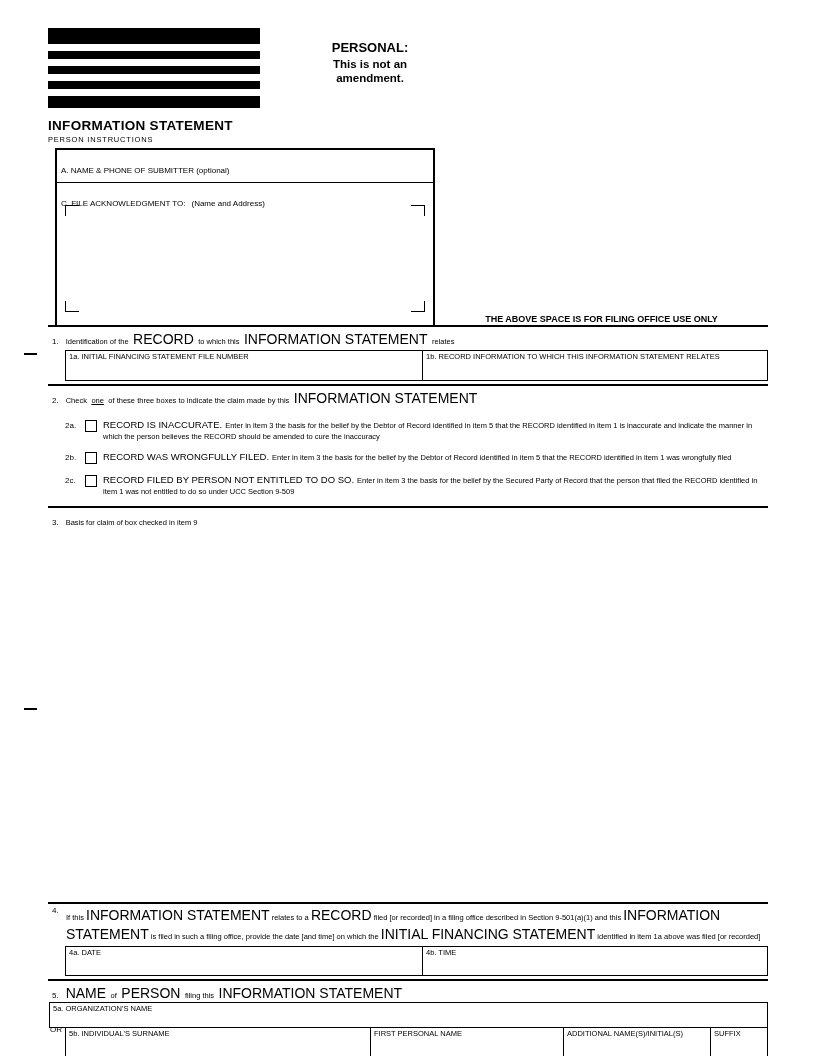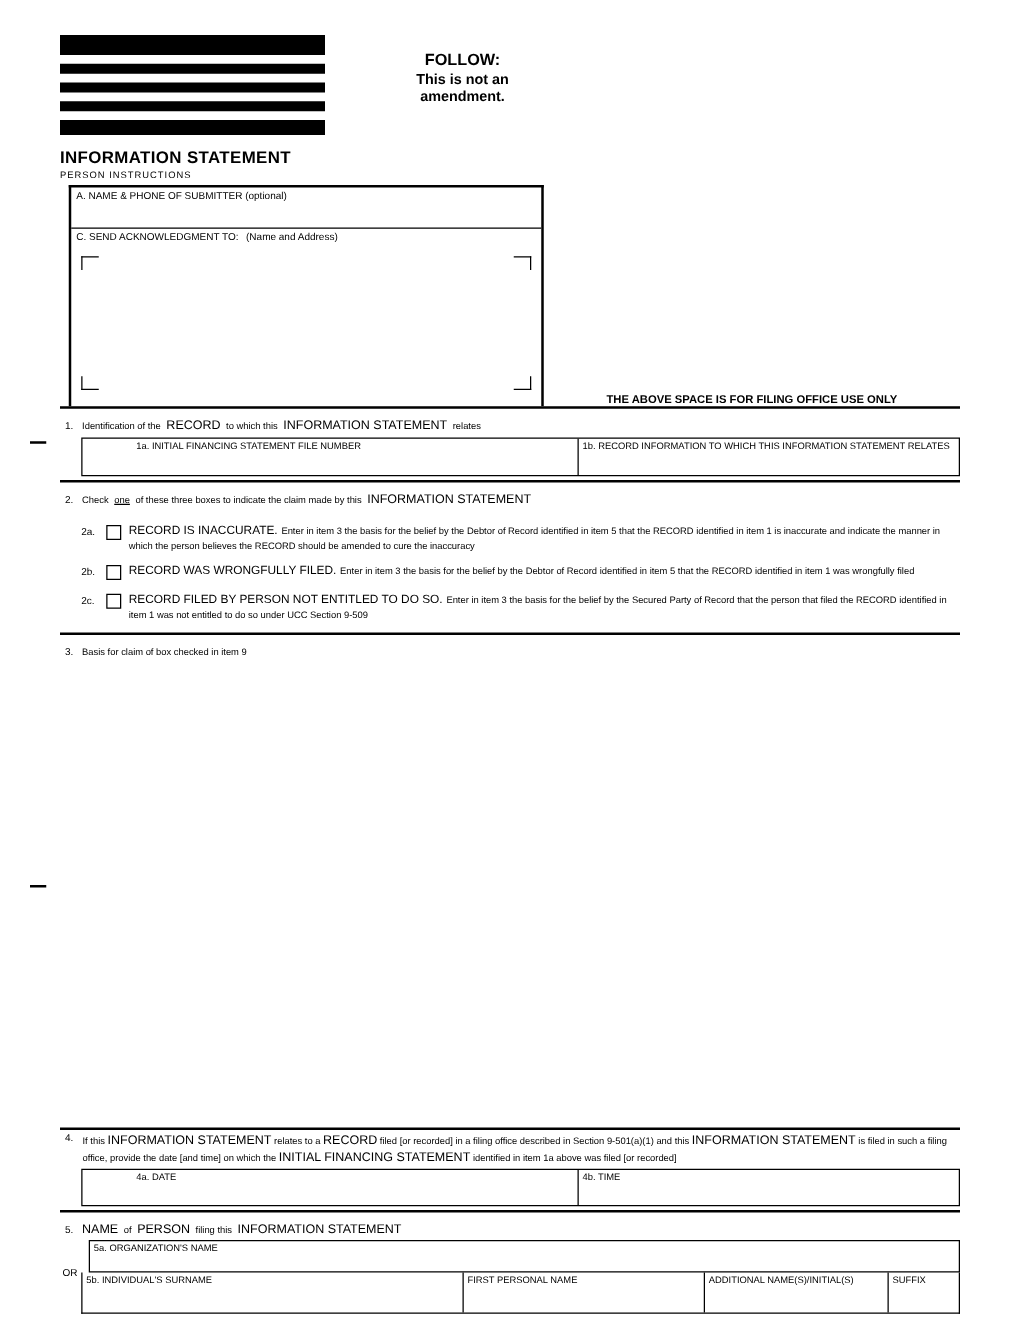--- a/index.html
+++ b/index.html
@@ -21,43 +21,43 @@
   .caution { position:absolute; left:242px; top:40px; width:160px; text-align:center; }
   .caution-title { font-weight:bold; font-size:13px; margin-bottom:2px; }
   .caution-line { font-weight:bold; font-size:11.5px; line-height:1.25; }
 
   .form-title { font-size:13.5px; font-weight:bold; letter-spacing:0.3px; }
   .form-subtitle { font-size:7.5px; letter-spacing:0.8px; margin-top:2px; }
 
   
   .header-row { display:flex; height:177px; margin-top:4px; }
   .submitter-box { width:380px; margin-left:7px; border:2px solid #000; border-bottom:none; display:flex; flex-direction:column; }
-  .sub-row { padding:2px 4px; }
+  .sub-row { padding:16px 4px; }
   .sub-label { font-size:8px; }
   .row-a { height:33px; border-bottom:1px solid #000; }
   .row-b { height:29px; border-bottom:1px solid #000; }
   .row-c { flex:1; position:relative; }
   .c-hint { margin-left:6px; }
   .bk { position:absolute; width:14px; height:11px; }
   .bk-tl { left:8px;  top:22px;    border-left:1px solid #000;  border-top:1px solid #000; }
   .bk-tr { right:8px; top:22px;    border-right:1px solid #000; border-top:1px solid #000; }
   .bk-bl { left:8px;  bottom:13px; border-left:1px solid #000;  border-bottom:1px solid #000; }
   .bk-br { right:8px; bottom:13px; border-right:1px solid #000; border-bottom:1px solid #000; }
   .filing-note-wrap { flex:1; display:flex; align-items:flex-end; justify-content:center; }
   .filing-note { font-size:9px; font-weight:bold; padding-bottom:1px; white-space:nowrap; }
 
   
   .section { border-top:2px solid #000; }
   .sec-header { padding:2px 0 0 4px; line-height:1.2; }
   .sec-num { font-size:8px; margin-right:7px; }
   .sh-small { font-size:7.5px;text-align:right; }
-  .sh-big { font-size:10px; }
+  .sh-big { font-size:14px; }
   .u { text-decoration:underline; }
 
-  .field-row { display:flex; margin:2px 0 3px 17px; border:1px solid #000;padding-left:40px; }
+  .field-row { display:flex; margin:2px 0 3px 17px; border:1px solid #000; }
   .fr-1 { height:31px; }
   .cell { padding:1px 3px; }
   .cell-label { font-size:7.5px; }
   .c-1a { width:357px; border-right:1px solid #000; }
   .c-1b { flex:1; }
 
   .sec2 { padding-bottom:9px; }
   .claim-item { display:flex; margin-left:17px; align-items:flex-start; }
   .ci-a { margin-top:12px; }
   .ci-b { margin-top:9px; }
@@ -70,21 +70,21 @@
 
   .sec3-space { height:373px; }
 
   .sec4-row { display:flex; padding:2px 0 0 4px; }
   .sec4-num { font-size:8px; width:14px; flex-shrink:0; }
   .sec4-text { flex:1; font-size:7.5px; line-height:1.35; padding-right:2px; }
   .fr-4 { height:30px; }
 
   .sec5 { position:relative; }
   .or-label { position:absolute; left:2px; top:44px; font-size:8px; }
-  .box-5a { margin-left:23px; border:1px solid #000; height:26px; padding:1px 3px; }
+  .box-5a { margin-left:1px; border:1px solid #000; height:26px; padding:1px 3px; }
   .row-5b { display:flex; margin-left:17px; border:1px solid #000; border-top:none; height:33px; margin-bottom:5px;justify-content:flex-end; }
   .c-5b    { width:305px; border-right:1px solid #000; }
   .c-first { width:193px; border-right:1px solid #000; }
   .c-addl  { width:147px; border-right:1px solid #000; }
   .c-suffix{ flex:1; }
 
   .footer { border-top:2px solid #000; padding-top:5px; font-size:9px; }
   .footer-bold { font-weight:bold; }
 
   .tick { position:absolute; width:13px; border-top:2px solid #000; }
@@ -98,36 +98,36 @@
 
   <div class="top-area">
     <div class="barcode">
       <div class="bar bar-1"></div>
       <div class="bar bar-2"></div>
       <div class="bar bar-3"></div>
       <div class="bar bar-4"></div>
       <div class="bar bar-5"></div>
     </div>
     <div class="caution">
-      <div class="caution-title">FOLLOW:</div>
+      <div class="caution-title">PERSONAL:</div>
       <div class="caution-line">This is not an</div>
       <div class="caution-line">amendment.</div>
     </div>
   </div>
 
   <div class="form-title">INFORMATION STATEMENT</div>
   <div class="form-subtitle">PERSON INSTRUCTIONS</div>
 
   <div class="header-row">
     <div class="submitter-box">
       <div class="sub-row row-a">
         <div class="sub-label">A. NAME &amp; PHONE OF SUBMITTER (optional)</div>
       </div>
       <div class="sub-row row-c">
-        <div class="sub-label"><span>C. SEND ACKNOWLEDGMENT TO:</span><span class="c-hint">(Name and Address)</span></div>
+        <div class="sub-label"><span>C. FILE ACKNOWLEDGMENT TO:</span><span class="c-hint">(Name and Address)</span></div>
         <div class="bk bk-tl"></div>
         <div class="bk bk-tr"></div>
         <div class="bk bk-bl"></div>
         <div class="bk bk-br"></div>
       </div>
     </div>
     <div class="filing-note-wrap">
       <div class="filing-note">THE ABOVE SPACE IS FOR FILING OFFICE USE ONLY</div>
     </div>
   </div>

